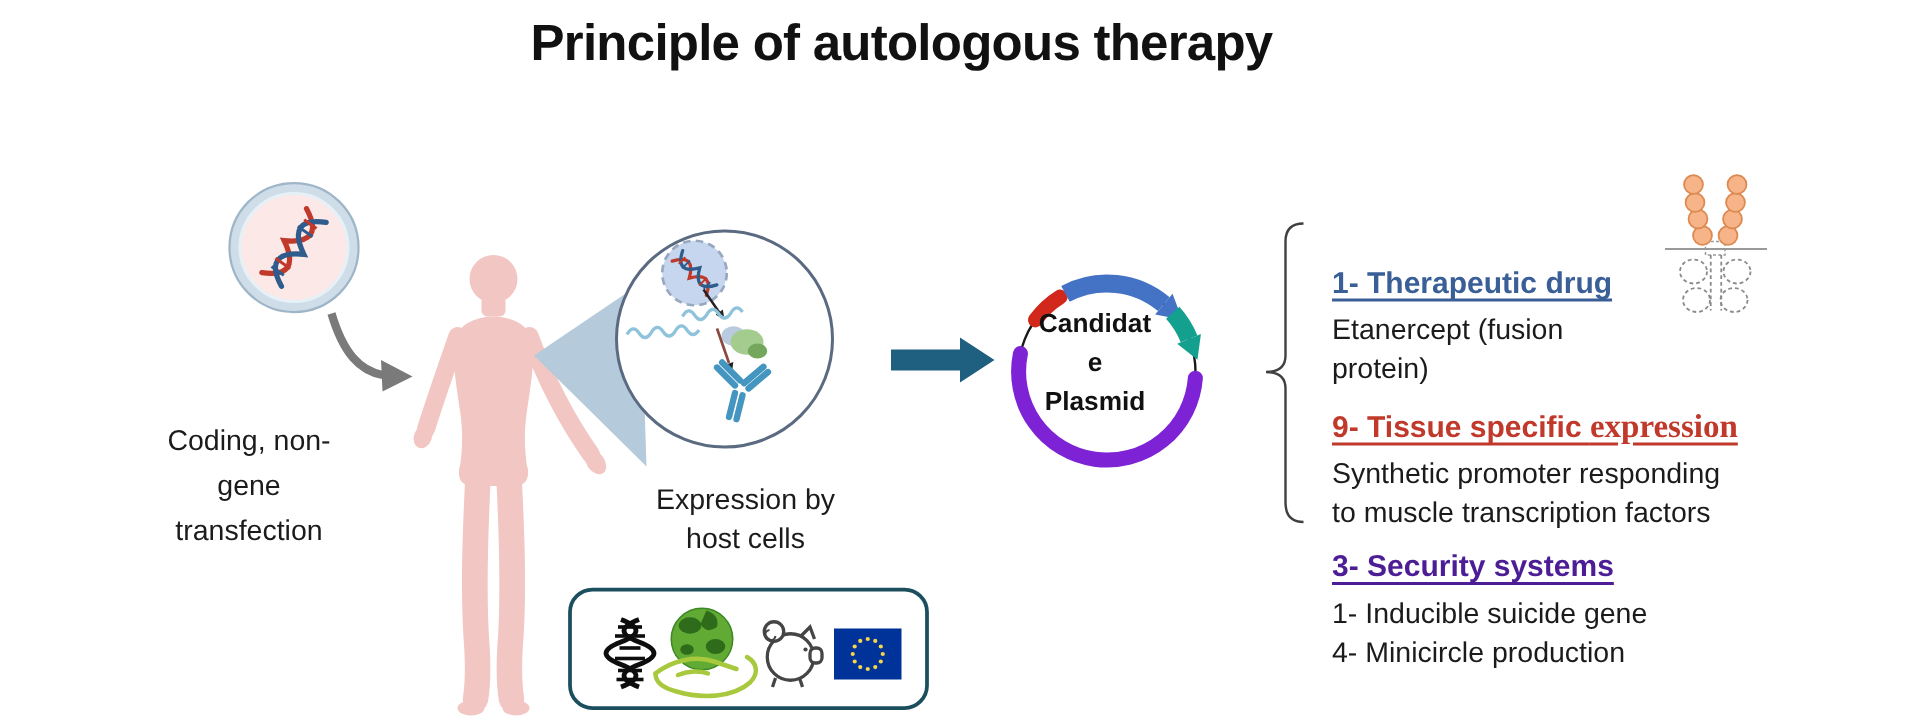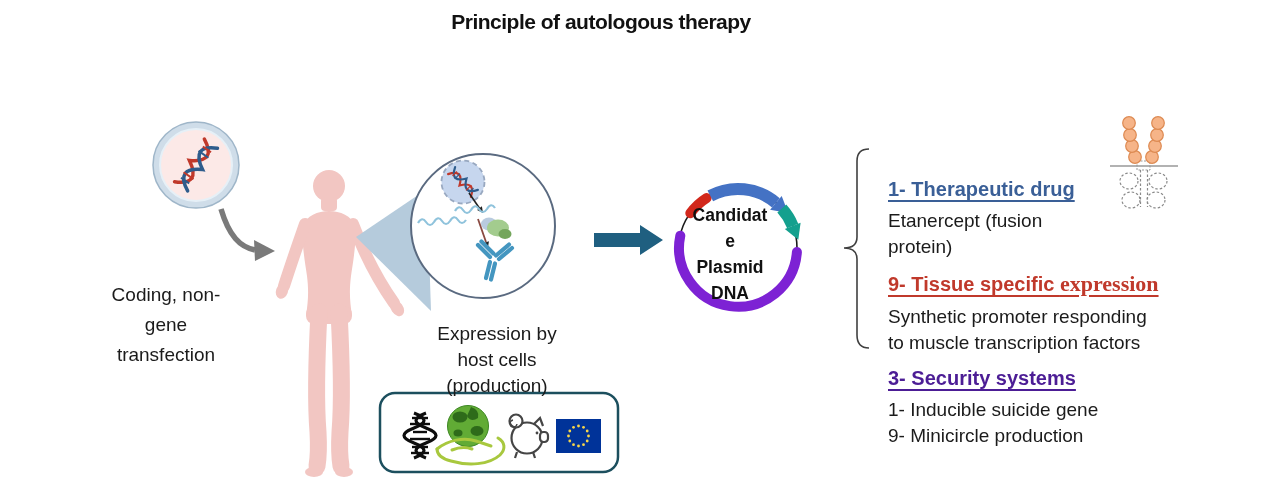--- a/index.html
+++ b/index.html
@@ -3,21 +3,21 @@
 <meta charset="utf-8">
 <style>
   html,body{margin:0;padding:0;background:#ffffff;}
   .canvas{
     position:relative;width:1280px;height:482px;background:#ffffff;
     font-family:"Liberation Sans",sans-serif;color:#1b1b1b;overflow:hidden;
   }
   .abs{position:absolute;}
   .title{
     left:341px;top:10px;width:520px;text-align:center;
-    font-size:21px;font-weight:bold;color:#111;letter-spacing:-0.5px;
+    font-size:34px;font-weight:bold;color:#111;letter-spacing:-0.5px;
   }
   svg.layer{position:absolute;left:0;top:0;}
   .caption{
     text-align:center;font-size:19px;line-height:30px;color:#1b1b1b;margin-top:19px;
   }
   .caption-left{left:86px;top:261px;width:160px;}
   .caption-expr{left:407px;top:302px;width:180px;line-height:26px;}
   .plasmid-label{
     left:678px;top:202px;width:104px;text-align:center;
     font-size:17.5px;font-weight:bold;line-height:26px;color:#111;
@@ -206,43 +206,41 @@
 
   <div class="abs caption caption-left">
     <div>Coding, non-</div>
     <div>gene</div>
     <div>transfection</div>
   </div>
 
   <div class="abs caption caption-expr">
     <div>Expression by</div>
     <div>host cells</div>
-    <div>(production)</div>
   </div>
 
   <div class="abs plasmid-label">
     <div>Candidat</div>
     <div>e</div>
     <div>Plasmid</div>
-    <div>DNA</div>
   </div>
 
   <div class="abs annotations">
     <div class="ann-heading h-blue">1- Therapeutic drug</div>
     <p class="ann-body">
       <span>Etanercept (fusion</span><br>
       <span>protein)</span>
     </p>
     <div class="ann-heading h-red">
       <span>9- Tissue specific </span><span class="serif-part">expression</span>
     </div>
     <p class="ann-body">
       <span>Synthetic promoter responding</span><br>
       <span>to muscle transcription factors</span>
     </p>
     <div class="ann-heading h-teal">3- Security systems</div>
     <p class="ann-list">
       <span>1- Inducible suicide gene</span><br>
-      <span>9- Minicircle production</span>
+      <span>4- Minicircle production</span>
     </p>
   </div>
 
 </div>
 
 </body></html>

